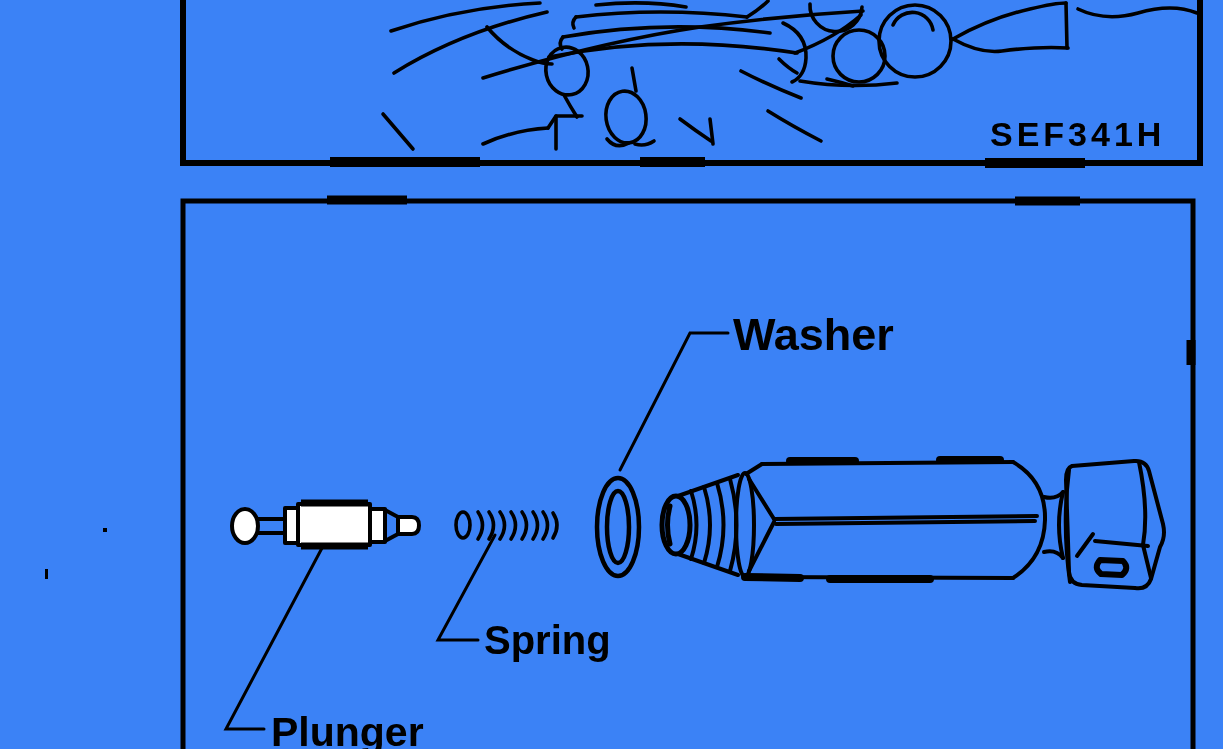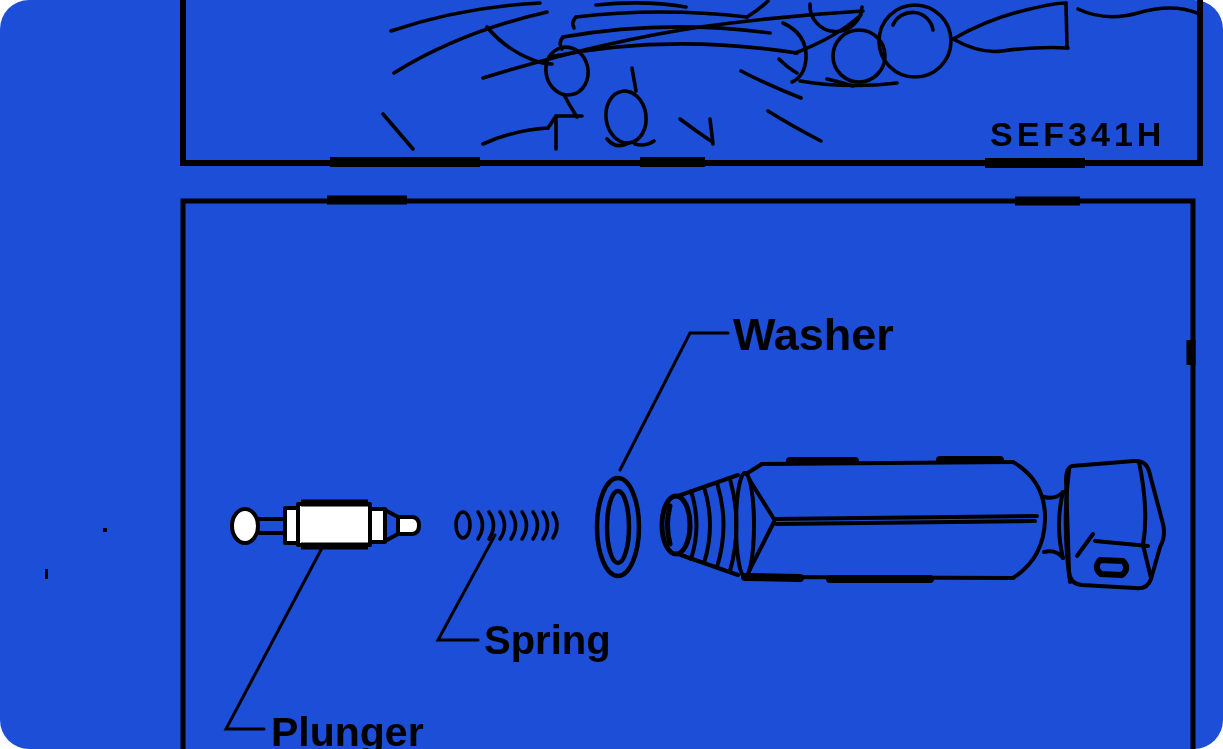--- a/index.html
+++ b/index.html
@@ -8,22 +8,21 @@
     width: 1223px;
     height: 749px;
     background: #ffffff;
     overflow: hidden;
     font-family: "Liberation Sans", sans-serif;
   }
   .page {
     position: relative;
     width: 1223px;
     height: 749px;
-    background: #1d4ed8;
-    border-radius: 29px;
+    background: #3b82f6;
   }
   svg { display: block; }
   .ink  { stroke: #000000; fill: none; }
   .inkfill { stroke: #000000; fill: #ffffff; }
   .solid { fill: #000000; stroke: none; }
   text.part-label {
     font-family: "Liberation Sans", sans-serif;
     font-weight: 700;
     fill: #000000;
     stroke: none;

